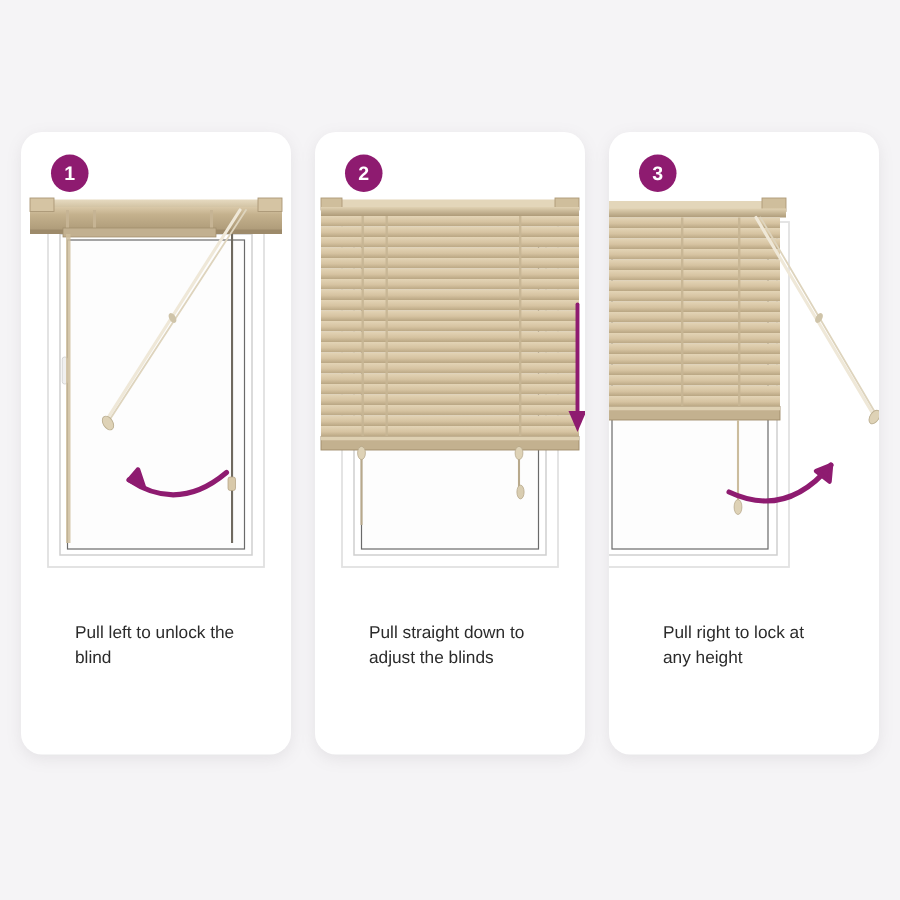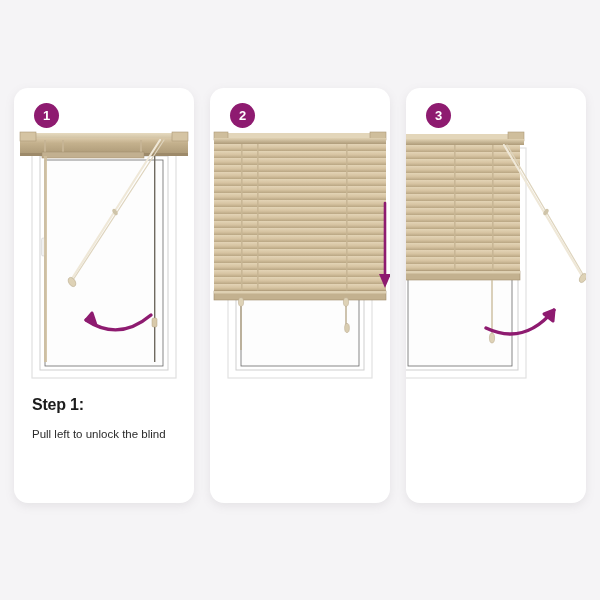--- a/index.html
+++ b/index.html
@@ -78,21 +78,21 @@
     font-size: 16px;
     font-weight: bold;
     color: #1c1c1c;
     margin: 0 0 12px 0;
     letter-spacing: -0.2px;
   }
   .step-desc {
     font-size: 11.5px;
     color: #2b2b2b;
     line-height: 1.5;
-    margin: 0;
+    margin: 18px;
   }
 </style>
 </head>
 <body>
 
 <div class="stage">
 
   <div class="cards">
 
     <div class="card">
@@ -141,21 +141,20 @@
           <line x1="150" y1="52" x2="59" y2="192" stroke="#ded4bd" stroke-width="1.2" stroke-linecap="round"></line>
           <ellipse cx="101" cy="124" rx="2.1" ry="3.6" fill="#cfc4a9" transform="rotate(-32 101 124)"></ellipse>
           <ellipse cx="58" cy="194" rx="3.2" ry="5" fill="#ded2b6" stroke="#bbae90" stroke-width="0.6" transform="rotate(-32 58 194)"></ellipse>
 
           <path d="M 137 227 Q 105 254 72 232" fill="none" stroke="#8e1b70" stroke-width="3.4" stroke-linecap="round"></path>
           <path d="M 72 232 L 82 237 L 78 225 Z" fill="#8e1b70" stroke="#8e1b70" stroke-width="3" stroke-linejoin="round"></path>
         </svg>
       </div>
 
       <div class="textblock">
-        <p class="step-title">Step 1:</p>
         <p class="step-desc">Pull left to unlock the blind</p>
       </div>
     </div>
 
     <div class="card">
 
       <div class="badge">2</div>
 
       <div class="illo">
         <svg width="180" height="300" viewBox="0 0 180 300" xmlns="http://www.w3.org/2000/svg">
@@ -216,20 +215,21 @@
           <line x1="136" y1="212" x2="136" y2="240" stroke="#b8a98c" stroke-width="1.4"></line>
           <ellipse cx="136" cy="214" rx="2.6" ry="4.4" fill="#ded2b6" stroke="#b6a78a" stroke-width="0.5"></ellipse>
           <ellipse cx="137" cy="240" rx="2.4" ry="4.6" fill="#d9cdb1" stroke="#b6a78a" stroke-width="0.5"></ellipse>
 
           <line x1="175" y1="115" x2="175" y2="190" stroke="#8e1b70" stroke-width="2.6" stroke-linecap="round"></line>
           <path d="M 175 200 L 169 186 L 181 186 Z" fill="#8e1b70"></path>
         </svg>
       </div>
 
       <div class="textblock">
+        <p class="step-desc">Pull straight down to adjust the blinds</p>
       </div>
     </div>
 
     <div class="card">
 
       <div class="badge">3</div>
 
       <div class="illo">
         <svg width="180" height="300" viewBox="0 0 180 300" xmlns="http://www.w3.org/2000/svg">
           <defs>
@@ -286,17 +286,18 @@
           <line x1="101" y1="57" x2="178" y2="188" stroke="#ded4bd" stroke-width="1.2" stroke-linecap="round"></line>
           <ellipse cx="140" cy="124" rx="2.1" ry="3.6" fill="#cfc4a9" transform="rotate(32 140 124)"></ellipse>
           <ellipse cx="177" cy="190" rx="3" ry="5" fill="#ded2b6" stroke="#bbae90" stroke-width="0.6" transform="rotate(32 177 190)"></ellipse>
 
           <path d="M 80 240 Q 118 258 148 222" fill="none" stroke="#8e1b70" stroke-width="3.4" stroke-linecap="round"></path>
           <path d="M 148 222 L 138 226 L 147 233 Z" fill="#8e1b70" stroke="#8e1b70" stroke-width="3" stroke-linejoin="round"></path>
         </svg>
       </div>
 
       <div class="textblock">
+        <p class="step-desc">Pull right to lock at any height</p>
       </div>
     </div>
 
   </div>
 </div>
 
 </body></html>

